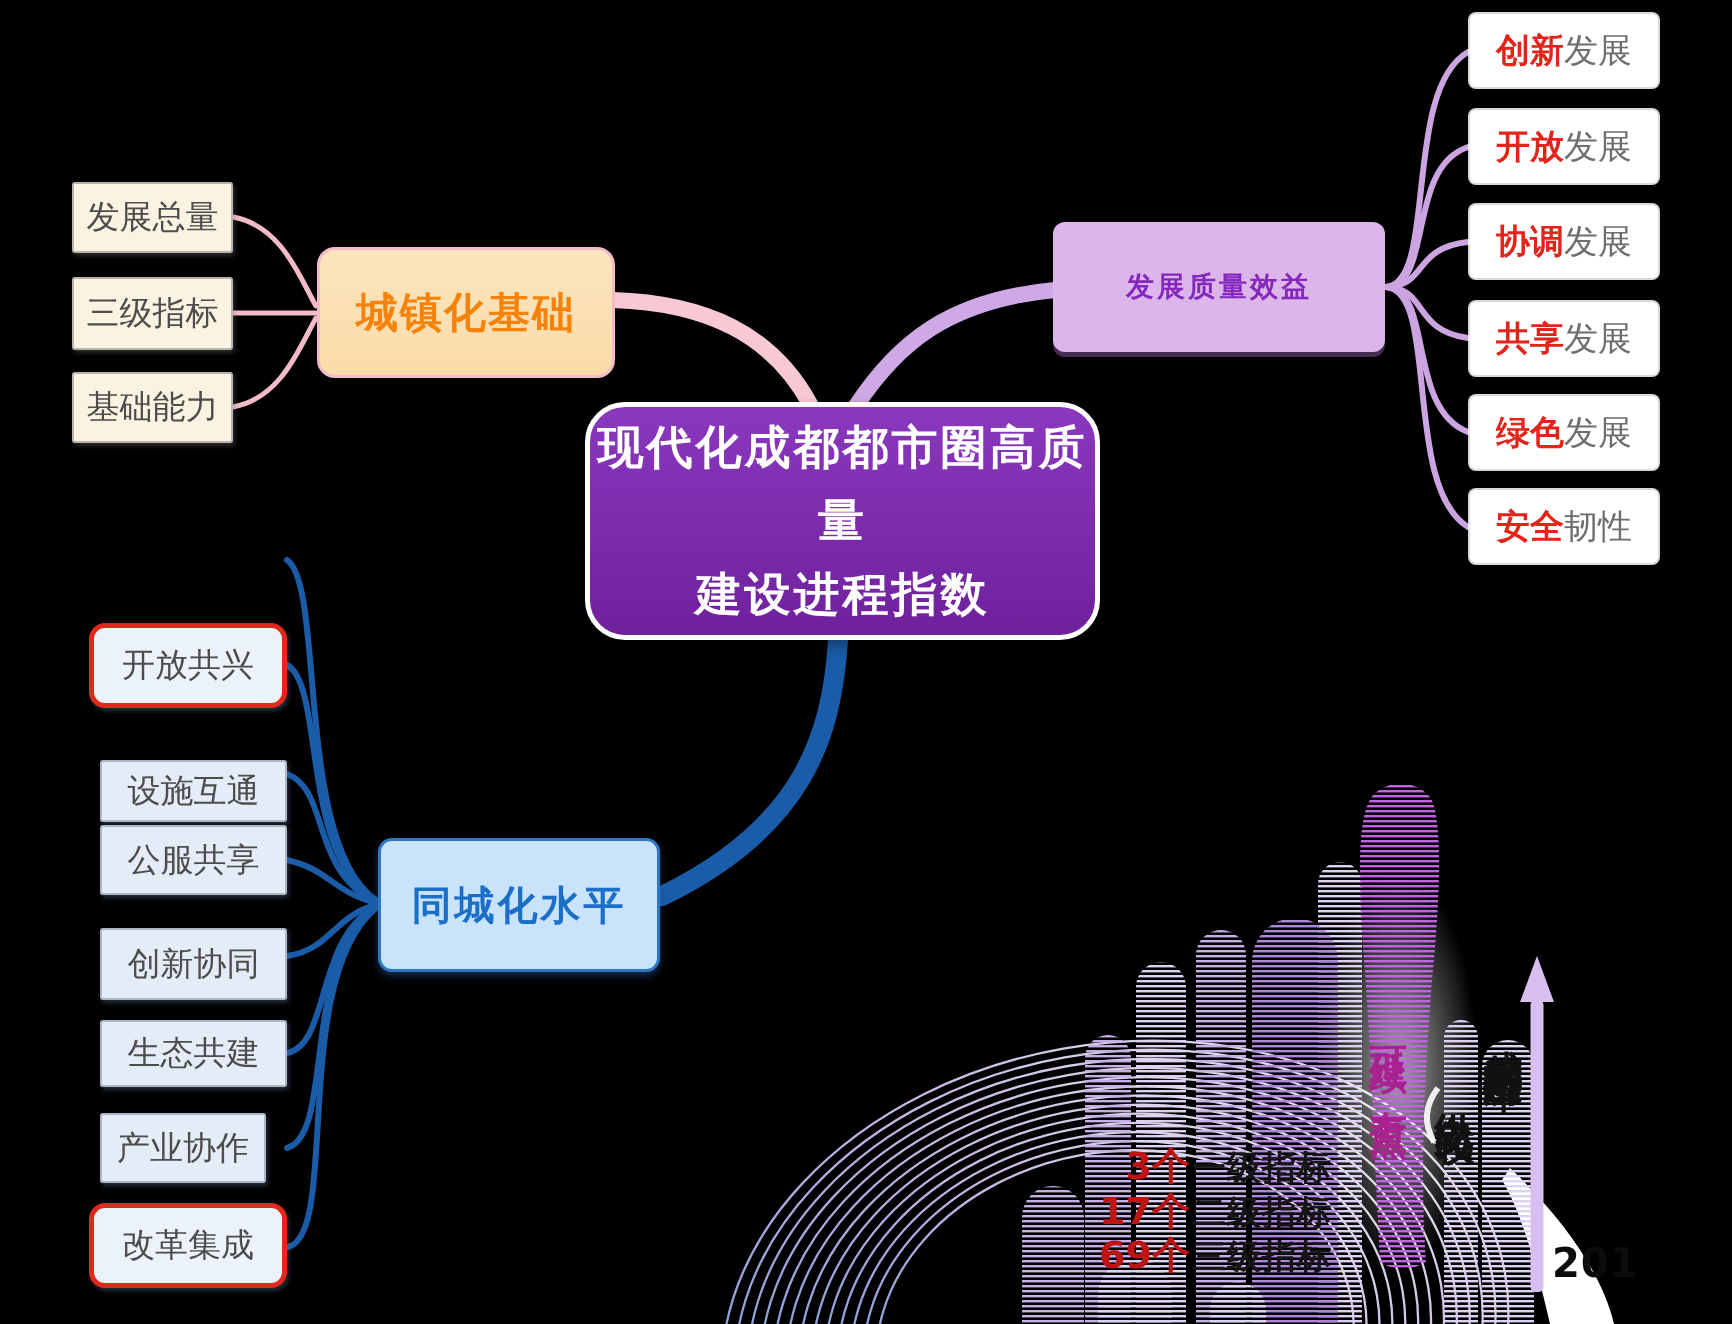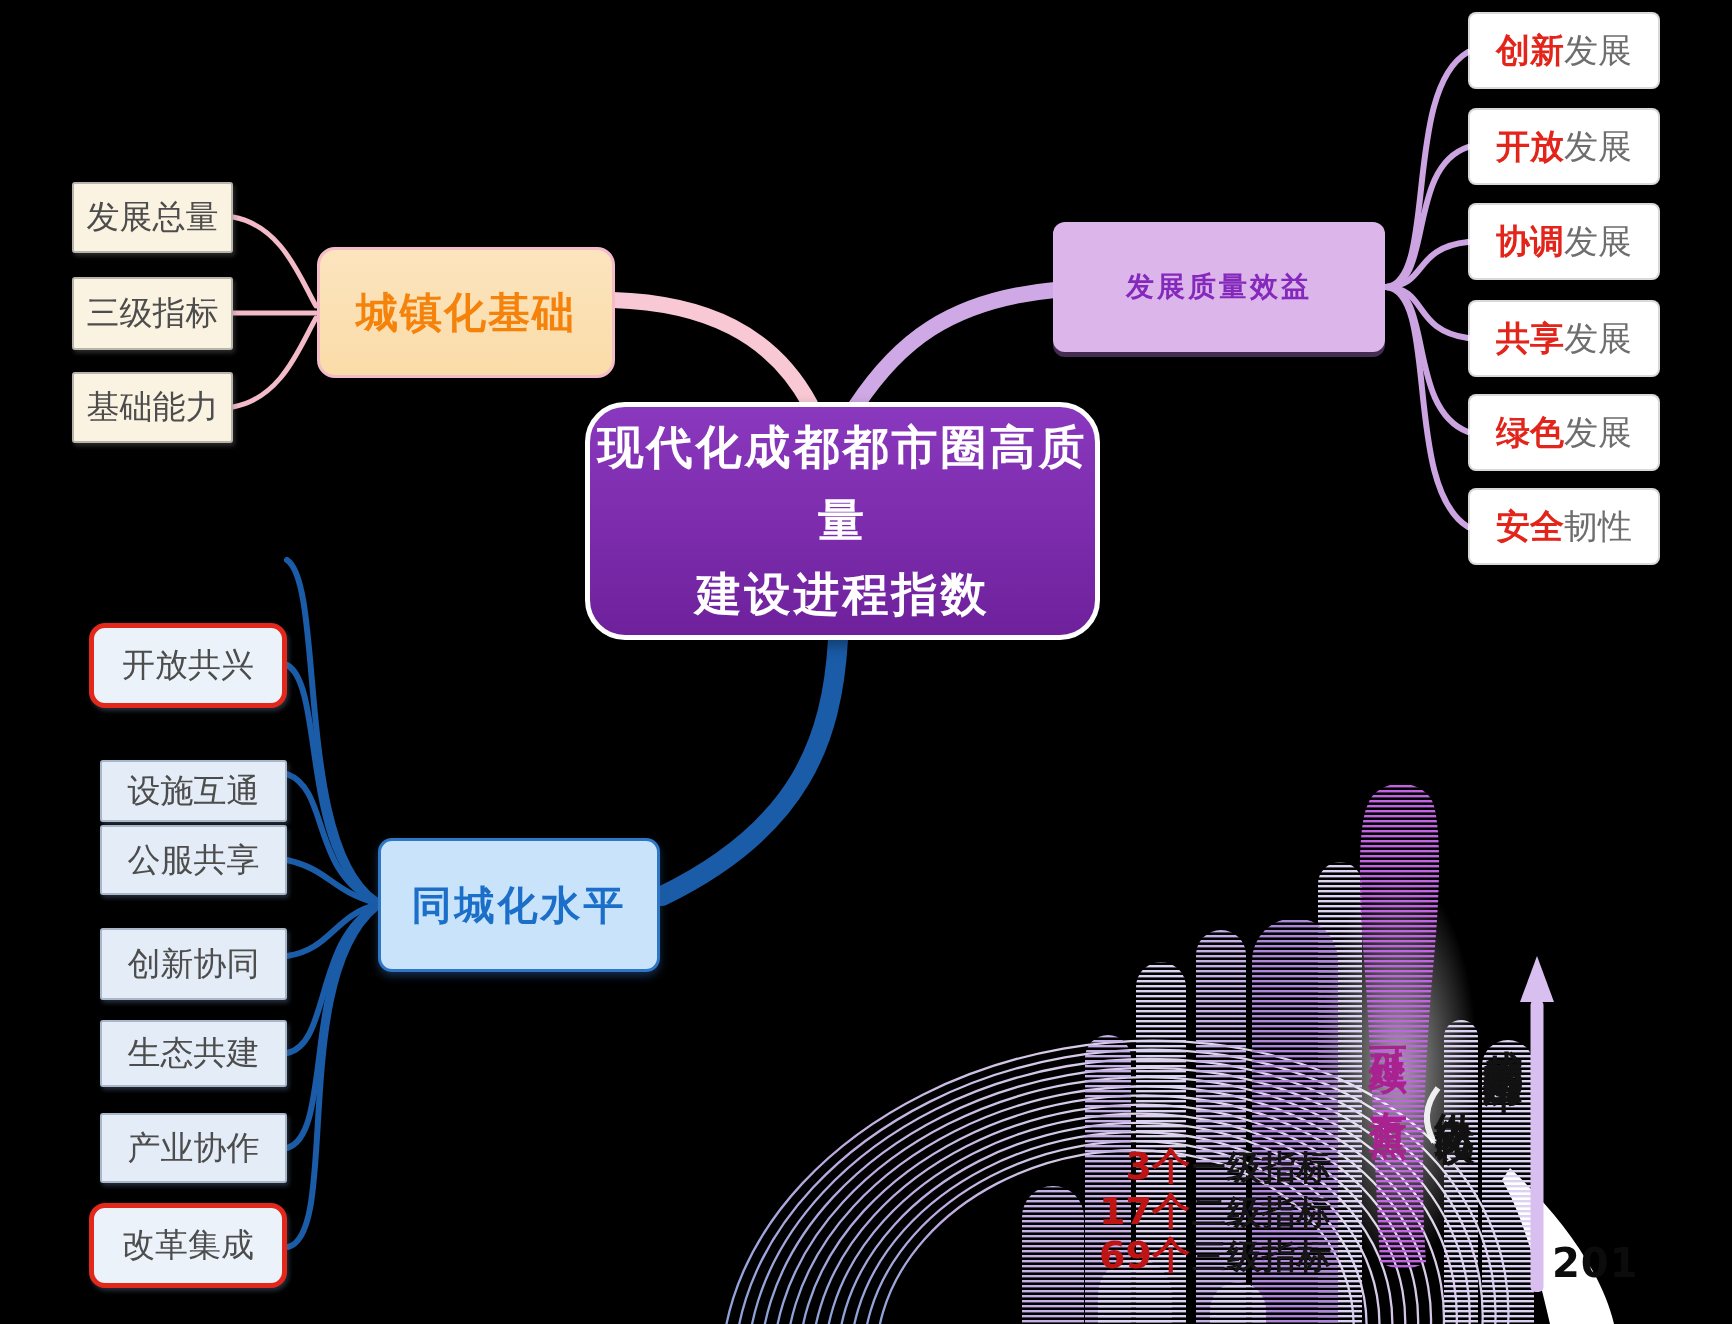--- a/index.html
+++ b/index.html
@@ -206,21 +206,21 @@
     </div>
   <div class="node blueleaf" style="left:100px;top:825px;width:187px;height:70px;">
       <span>公服共享</span>
     </div>
   <div class="node blueleaf" style="left:100px;top:920px;width:187px;height:72px;margin-top:8px;">
       <span>创新协同</span>
     </div>
   <div class="node blueleaf" style="left:100px;top:1020px;width:187px;height:67px;">
       <span>生态共建</span>
     </div>
-  <div class="node blueleaf" style="left:100px;top:1113px;width:187px;height:70px;">
+  <div class="node blueleaf" style="left:100px;top:1113px;width:166px;height:70px;">
       <span>产业协作</span>
     </div>
   <div class="node blueleaf hl" style="left:89px;top:1203px;width:198px;height:85px;">
       <span>改革集成</span>
     </div>
 
   <div class="statrow" style="left:1098px;top:1141px;">
     <span class="num">3个</span>
     <span class="lab">一级指标</span>
   </div>

